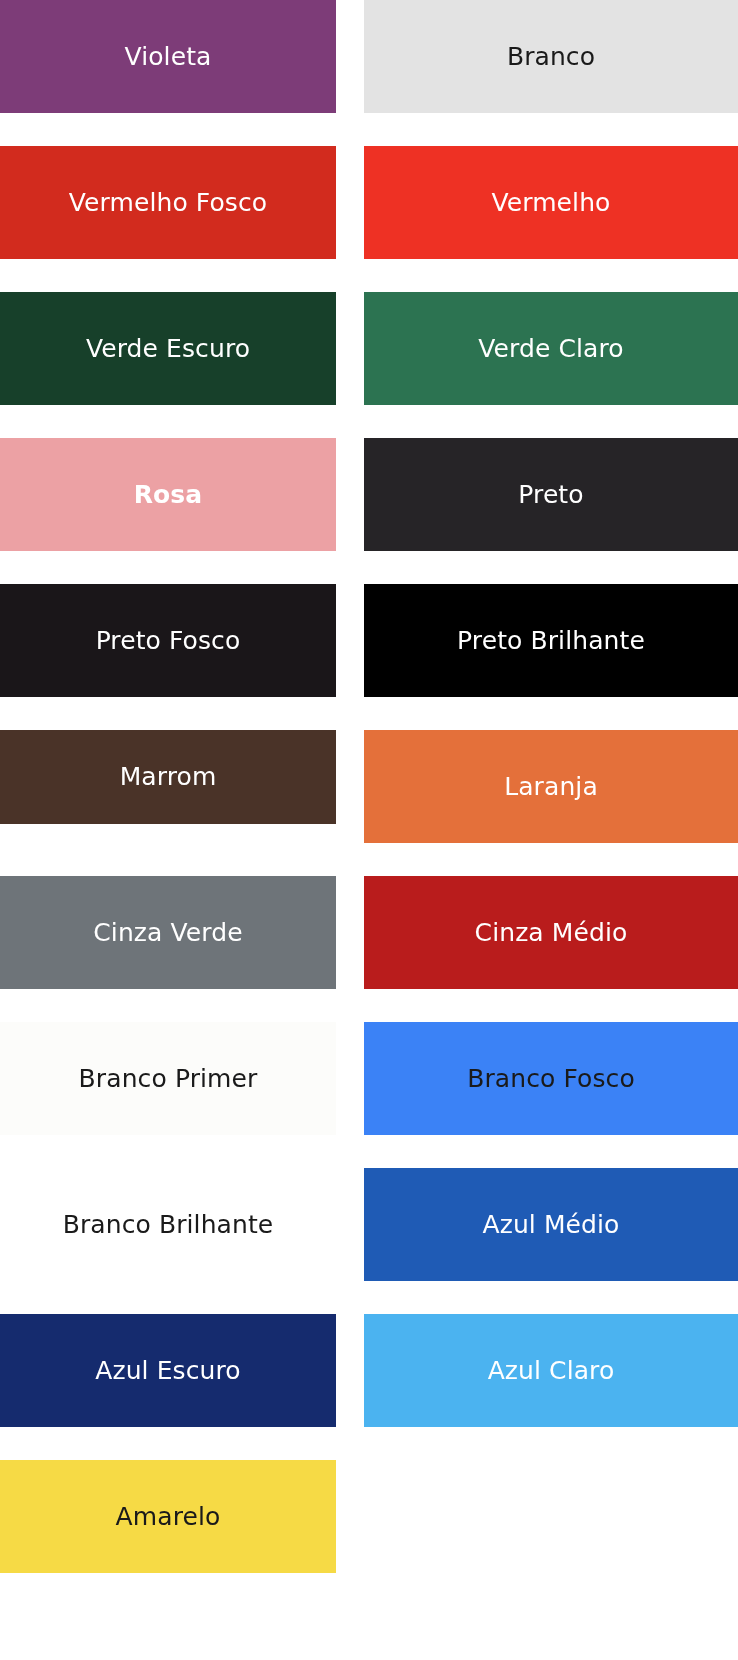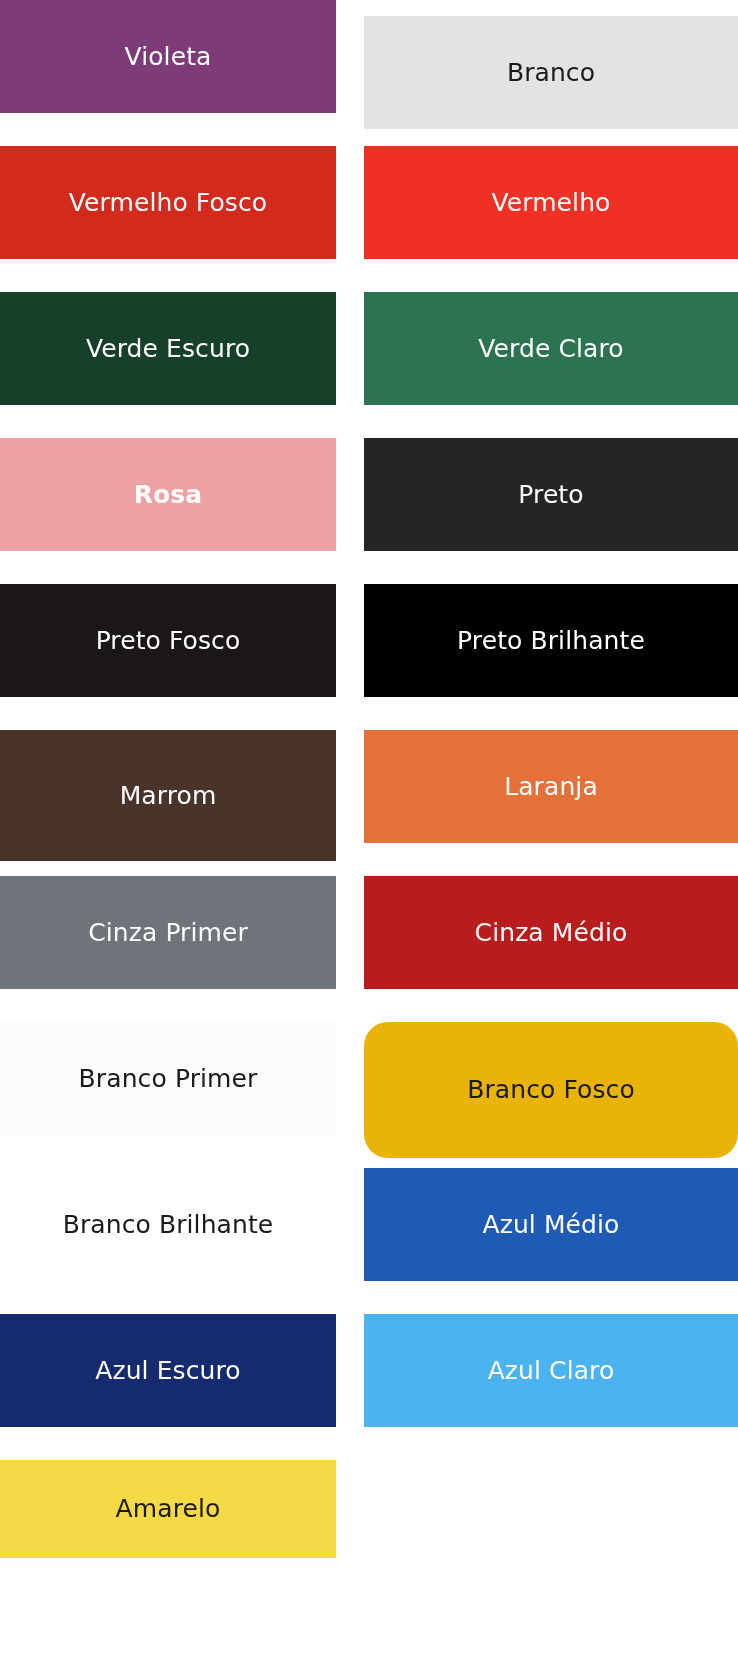--- a/index.html
+++ b/index.html
@@ -53,21 +53,21 @@
     user-select: none;
   }
 </style>
 </head>
 <body>
 
 <div id="swatch-grid">
     <div class="swatch col-left" style="top: 0px; height: 113px; background: rgb(125, 60, 120);">
       <span class="swatch-label" style="color: rgb(255, 255, 255);">Violeta</span>
     </div>
-    <div class="swatch col-right" style="top: 16px; height: 113px; background: rgb(227, 227, 227);">
+    <div class="swatch col-right" style="top: 0px; height: 113px; background: rgb(227, 227, 227);">
       <span class="swatch-label" style="color: rgb(26, 26, 26);">Branco</span>
     </div>
     <div class="swatch col-left" style="top: 146px; height: 113px; background: rgb(210, 43, 30);">
       <span class="swatch-label" style="color: rgb(255, 255, 255);">Vermelho Fosco</span>
     </div>
     <div class="swatch col-right" style="top: 146px; height: 113px; background: rgb(238, 49, 36);">
       <span class="swatch-label" style="color: rgb(255, 255, 255);">Vermelho</span>
     </div>
     <div class="swatch col-left" style="top: 292px; height: 113px; background: rgb(23, 64, 42);">
       <span class="swatch-label" style="color: rgb(255, 255, 255);">Verde Escuro</span>
@@ -80,46 +80,46 @@
     </div>
     <div class="swatch col-right" style="top: 438px; height: 113px; background: rgb(38, 36, 39);">
       <span class="swatch-label" style="color: rgb(255, 255, 255);">Preto</span>
     </div>
     <div class="swatch col-right" style="top: 584px; height: 113px; background: rgb(0, 0, 0);">
       <span class="swatch-label" style="color: rgb(255, 255, 255);">Preto Brilhante</span>
     </div>
     <div class="swatch col-left" style="top: 584px; height: 113px; background: rgb(26, 22, 25);">
       <span class="swatch-label" style="color: rgb(255, 255, 255);">Preto Fosco</span>
     </div>
-    <div class="swatch col-left" style="top: 730px; height: 131px; background: rgb(74, 51, 40);">
+    <div class="swatch col-left" style="top: 730px; height: 94px; background: rgb(74, 51, 40);">
       <span class="swatch-label" style="color: rgb(255, 255, 255);">Marrom</span>
     </div>
     <div class="swatch col-right" style="top: 730px; height: 113px; background: rgb(228, 112, 58);">
       <span class="swatch-label" style="color: rgb(255, 255, 255);">Laranja</span>
     </div>
     <div class="swatch col-left" style="top: 876px; height: 113px; background: rgb(110, 116, 121);">
-      <span class="swatch-label" style="color: rgb(255, 255, 255);">Cinza Primer</span>
+      <span class="swatch-label" style="color: rgb(255, 255, 255);">Cinza Verde</span>
     </div>
     <div class="swatch col-right" style="top: 876px; height: 113px; background: #b91c1c;">
       <span class="swatch-label" style="color: rgb(255, 255, 255);">Cinza Médio</span>
     </div>
     <div class="swatch col-left" style="top: 1022px; height: 113px; background: rgb(252, 252, 250);">
       <span class="swatch-label" style="color: rgb(26, 26, 26);">Branco Primer</span>
     </div>
-    <div class="swatch col-right" style="top: 1022px; height: 136px; background: #eab308; border-radius: 24px;">
+    <div class="swatch col-right" style="top: 1022px; height: 113px; background: #3b82f6;">
       <span class="swatch-label" style="color: rgb(26, 26, 26);">Branco Fosco</span>
     </div>
     <div class="swatch col-left" style="top: 1168px; height: 113px; background: rgb(255, 255, 255);">
       <span class="swatch-label" style="color: rgb(26, 26, 26);">Branco Brilhante</span>
     </div>
     <div class="swatch col-right" style="top: 1168px; height: 113px; background: rgb(31, 91, 181);">
       <span class="swatch-label" style="color: rgb(255, 255, 255);">Azul Médio</span>
     </div>
     <div class="swatch col-left" style="top: 1314px; height: 113px; background: rgb(21, 43, 110);">
       <span class="swatch-label" style="color: rgb(255, 255, 255);">Azul Escuro</span>
     </div>
     <div class="swatch col-right" style="top: 1314px; height: 113px; background: rgb(75, 179, 240);">
       <span class="swatch-label" style="color: rgb(255, 255, 255);">Azul Claro</span>
     </div>
-    <div class="swatch col-left" style="top: 1460px; height: 98px; background: rgb(246, 218, 69);">
+    <div class="swatch col-left" style="top: 1460px; height: 113px; background: rgb(246, 218, 69);">
       <span class="swatch-label" style="color: rgb(26, 26, 26);">Amarelo</span>
     </div>
   </div>
 
 </body></html>

